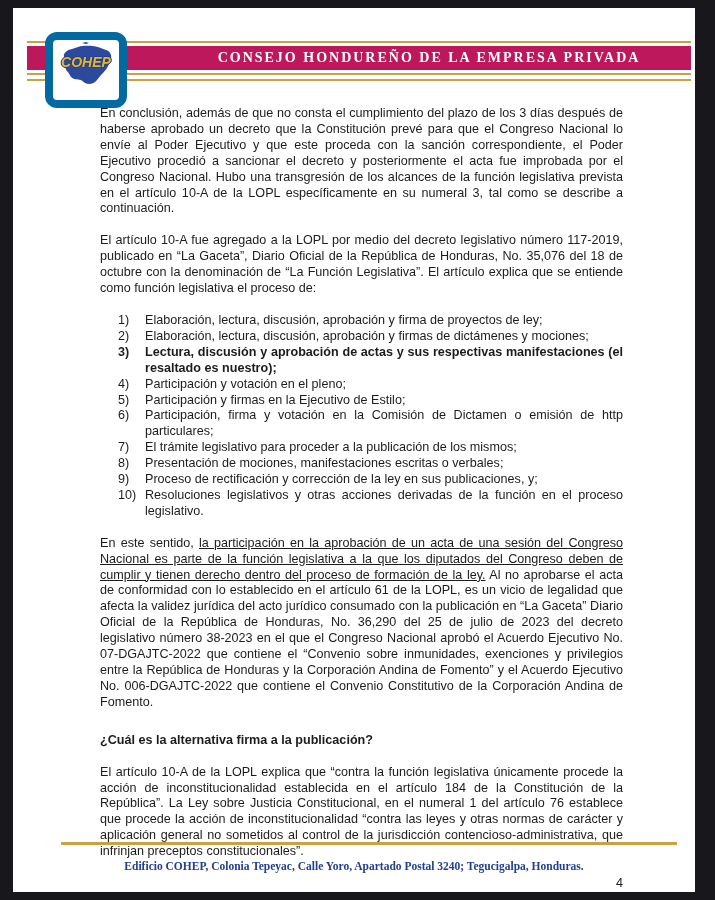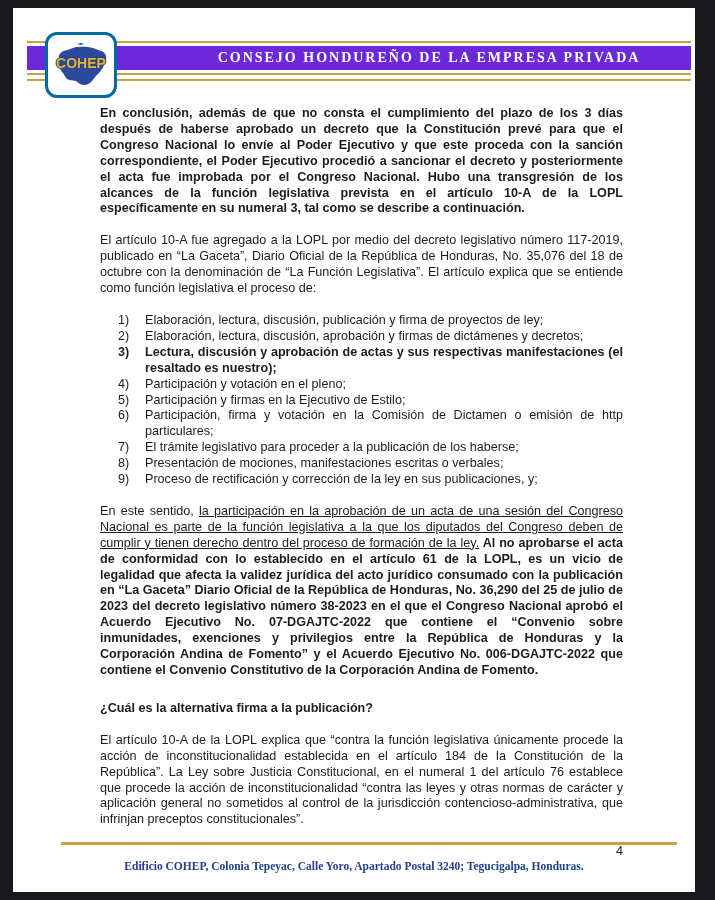--- a/index.html
+++ b/index.html
@@ -11,47 +11,47 @@
   .page{
     position:absolute;left:13px;top:8px;width:682px;height:884px;
     background:#ffffff;overflow:hidden;
   }
   
   .header{position:relative;height:92px;}
   .band{position:absolute;left:14px;right:4px;top:33px;}
   .gold-rule{height:2px;background:#c8a243;}
   .gap2{height:3px;}
   .navy-band{
-    height:24px;background:#6d28d9;display:flex;align-items:center;
+    height:24px;background:#be185d;display:flex;align-items:center;
     justify-content:center;padding-left:140px;
   }
   .band-title{
     color:#ffffff;font-family:"Liberation Serif", serif;font-weight:bold;
     font-size:14px;letter-spacing:2px;white-space:nowrap;
   }
   .gap3{height:4px;}
   .logo-box{
     position:absolute;left:32px;top:24px;width:66px;height:60px;
-    background:#ffffff;border:3px solid #0369a1;border-radius:12px;
-    z-index:2;display:flex;align-items:center;justify-content:center;
+    background:#ffffff;border:8px solid #0369a1;border-radius:12px;
+    z-index:2;display:flex;align-items:flex-start;justify-content:center;font-style:italic;
   }
   .logo-inner{position:relative;width:56px;height:48px;}
   .logo-inner svg{position:absolute;left:0;top:2px;}
   .logo-word{
     position:absolute;left:0;right:0;top:14px;text-align:center;
     font-weight:bold;font-size:14px;letter-spacing:0px;color:#e8b42a;
     text-shadow:-1px 0 #23408f,1px 0 #23408f,0 -1px #23408f,0 1px #23408f;
   }
   
   .content{
     padding:6px 72px 0 87px;color:#1c1c1c;
     font-size:12.6px;line-height:15.9px;text-align:justify;
   }
   .content p{margin:0 0 16px 0;}
-  .b{font-weight:bold;}
+  .b{font-weight:normal;}
   .u-bold{font-weight:normal;text-decoration:underline;}
   .list{margin:0 0 16px 18px;}
   .li{display:flex;}
   .li .num{flex:0 0 27px;}
   .li .txt{flex:1;text-align:justify;}
   .li.bold .num,.li.bold .txt{font-weight:bold;}
   .heading-q{font-weight:bold;margin:22px 0 16px 0 !important;}
   .page-num{text-align:right;margin:2px 0 0 0 !important;padding-right:0px;}
   
   .footer{position:absolute;left:0;right:0;bottom:18px;}
@@ -92,53 +92,57 @@
 
   <div class="content">
 
     <p class="b">En conclusión, además de que no consta el cumplimiento del plazo de los 3 días después de haberse aprobado un decreto que la Constitución prevé para que el Congreso Nacional lo envíe al Poder Ejecutivo y que este proceda con la sanción correspondiente, el Poder Ejecutivo procedió a sancionar el decreto y posteriormente el acta fue improbada por el Congreso Nacional. Hubo una transgresión de los alcances de la función legislativa prevista en el artículo 10-A de la LOPL específicamente en su numeral 3, tal como se describe a continuación.</p>
 
     <p>El artículo 10-A fue agregado a la LOPL por medio del decreto legislativo número 117-2019, publicado en “La Gaceta”, Diario Oficial de la República de Honduras, No. 35,076 del 18 de octubre con la denominación de “La Función Legislativa”. El artículo explica que se entiende como función legislativa el proceso de:</p>
 
     <div class="list">
       <div class="li">
         <span class="num">1)</span>
-        <span class="txt">Elaboración, lectura, discusión, publicación y firma de proyectos de ley;</span>
+        <span class="txt">Elaboración, lectura, discusión, aprobación y firma de proyectos de ley;</span>
       </div>
       <div class="li">
         <span class="num">2)</span>
-        <span class="txt">Elaboración, lectura, discusión, aprobación y firmas de dictámenes y decretos;</span>
+        <span class="txt">Elaboración, lectura, discusión, aprobación y firmas de dictámenes y mociones;</span>
       </div>
       <div class="li bold">
         <span class="num">3)</span>
         <span class="txt">Lectura, discusión y aprobación de actas y sus respectivas manifestaciones (el resaltado es nuestro);</span>
       </div>
       <div class="li">
         <span class="num">4)</span>
         <span class="txt">Participación y votación en el pleno;</span>
       </div>
       <div class="li">
         <span class="num">5)</span>
         <span class="txt">Participación y firmas en la Ejecutivo de Estilo;</span>
       </div>
       <div class="li">
         <span class="num">6)</span>
         <span class="txt">Participación, firma y votación en la Comisión de Dictamen o emisión de http particulares;</span>
       </div>
       <div class="li">
         <span class="num">7)</span>
-        <span class="txt">El trámite legislativo para proceder a la publicación de los haberse;</span>
+        <span class="txt">El trámite legislativo para proceder a la publicación de los mismos;</span>
       </div>
       <div class="li">
         <span class="num">8)</span>
         <span class="txt">Presentación de mociones, manifestaciones escritas o verbales;</span>
       </div>
       <div class="li">
         <span class="num">9)</span>
         <span class="txt">Proceso de rectificación y corrección de la ley en sus publicaciones, y;</span>
+      </div>
+      <div class="li">
+        <span class="num">10)</span>
+        <span class="txt">Resoluciones legislativos y otras acciones derivadas de la función en el proceso legislativo.</span>
       </div>
     </div>
 
     <p><span>En este sentido, </span><span class="u-bold">la participación en la aprobación de un acta de una sesión del Congreso Nacional es parte de la función legislativa a la que los diputados del Congreso deben de cumplir y tienen derecho dentro del proceso de formación de la ley.</span><span class="b"> Al no aprobarse el acta de conformidad con lo establecido en el artículo 61 de la LOPL, es un vicio de legalidad que afecta la validez jurídica del acto jurídico consumado con la publicación en “La Gaceta” Diario Oficial de la República de Honduras, No. 36,290 del 25 de julio de 2023 del decreto legislativo número 38-2023 en el que el Congreso Nacional aprobó el Acuerdo Ejecutivo No. 07-DGAJTC-2022 que contiene el “Convenio sobre inmunidades, exenciones y privilegios entre la República de Honduras y la Corporación Andina de Fomento” y el Acuerdo Ejecutivo No. 006-DGAJTC-2022 que contiene el Convenio Constitutivo de la Corporación Andina de Fomento.</span></p>
 
     <p class="heading-q">¿Cuál es la alternativa firma a la publicación?</p>
 
     <p>El artículo 10-A de la LOPL explica que “contra la función legislativa únicamente procede la acción de inconstitucionalidad establecida en el artículo 184 de la Constitución de la República”. La Ley sobre Justicia Constitucional, en el numeral 1 del artículo 76 establece que procede la acción de inconstitucionalidad “contra las leyes y otras normas de carácter y aplicación general no sometidos al control de la jurisdicción contencioso-administrativa, que infrinjan preceptos constitucionales”.</p>
 
     <p class="page-num">4</p>

